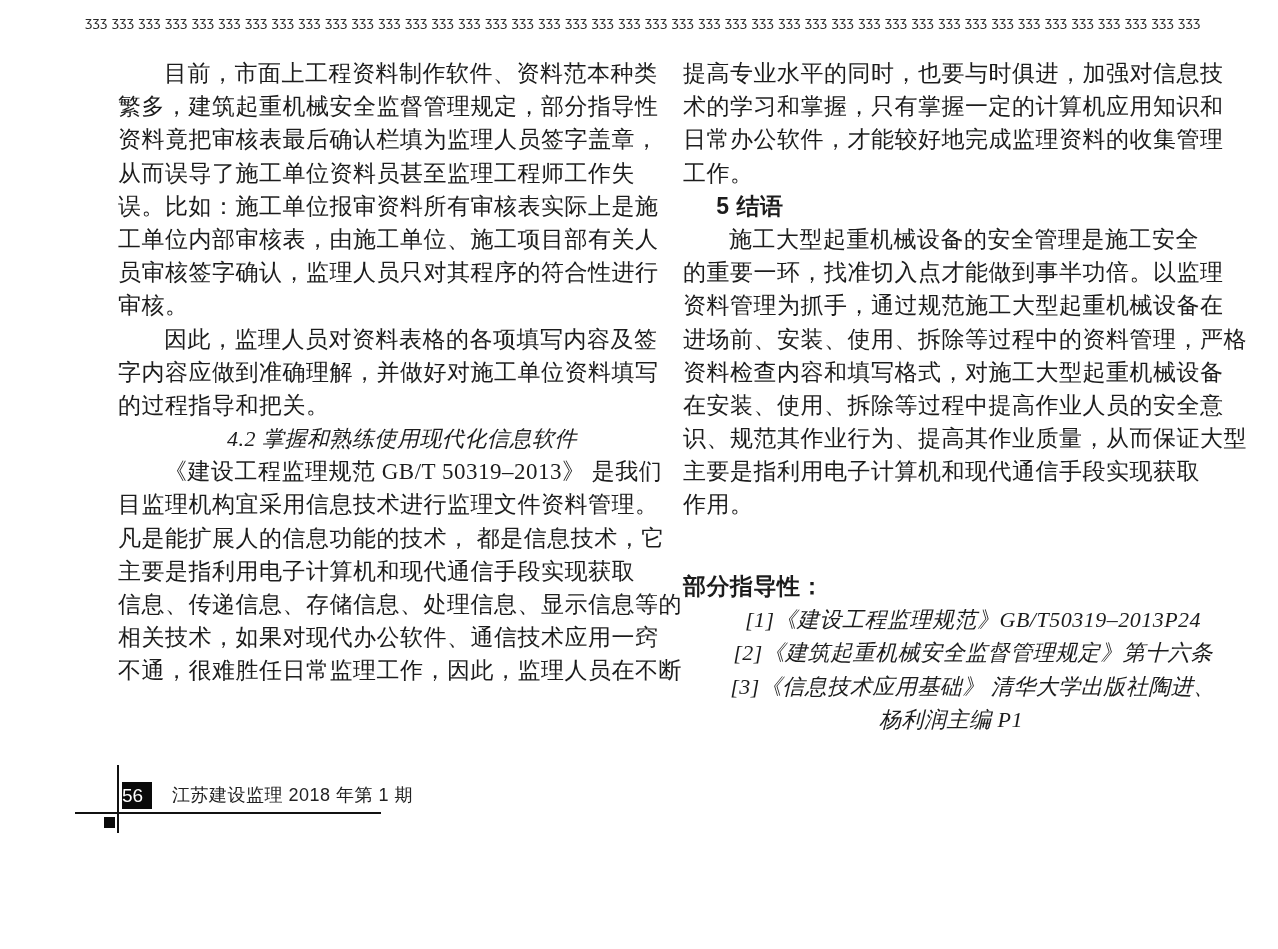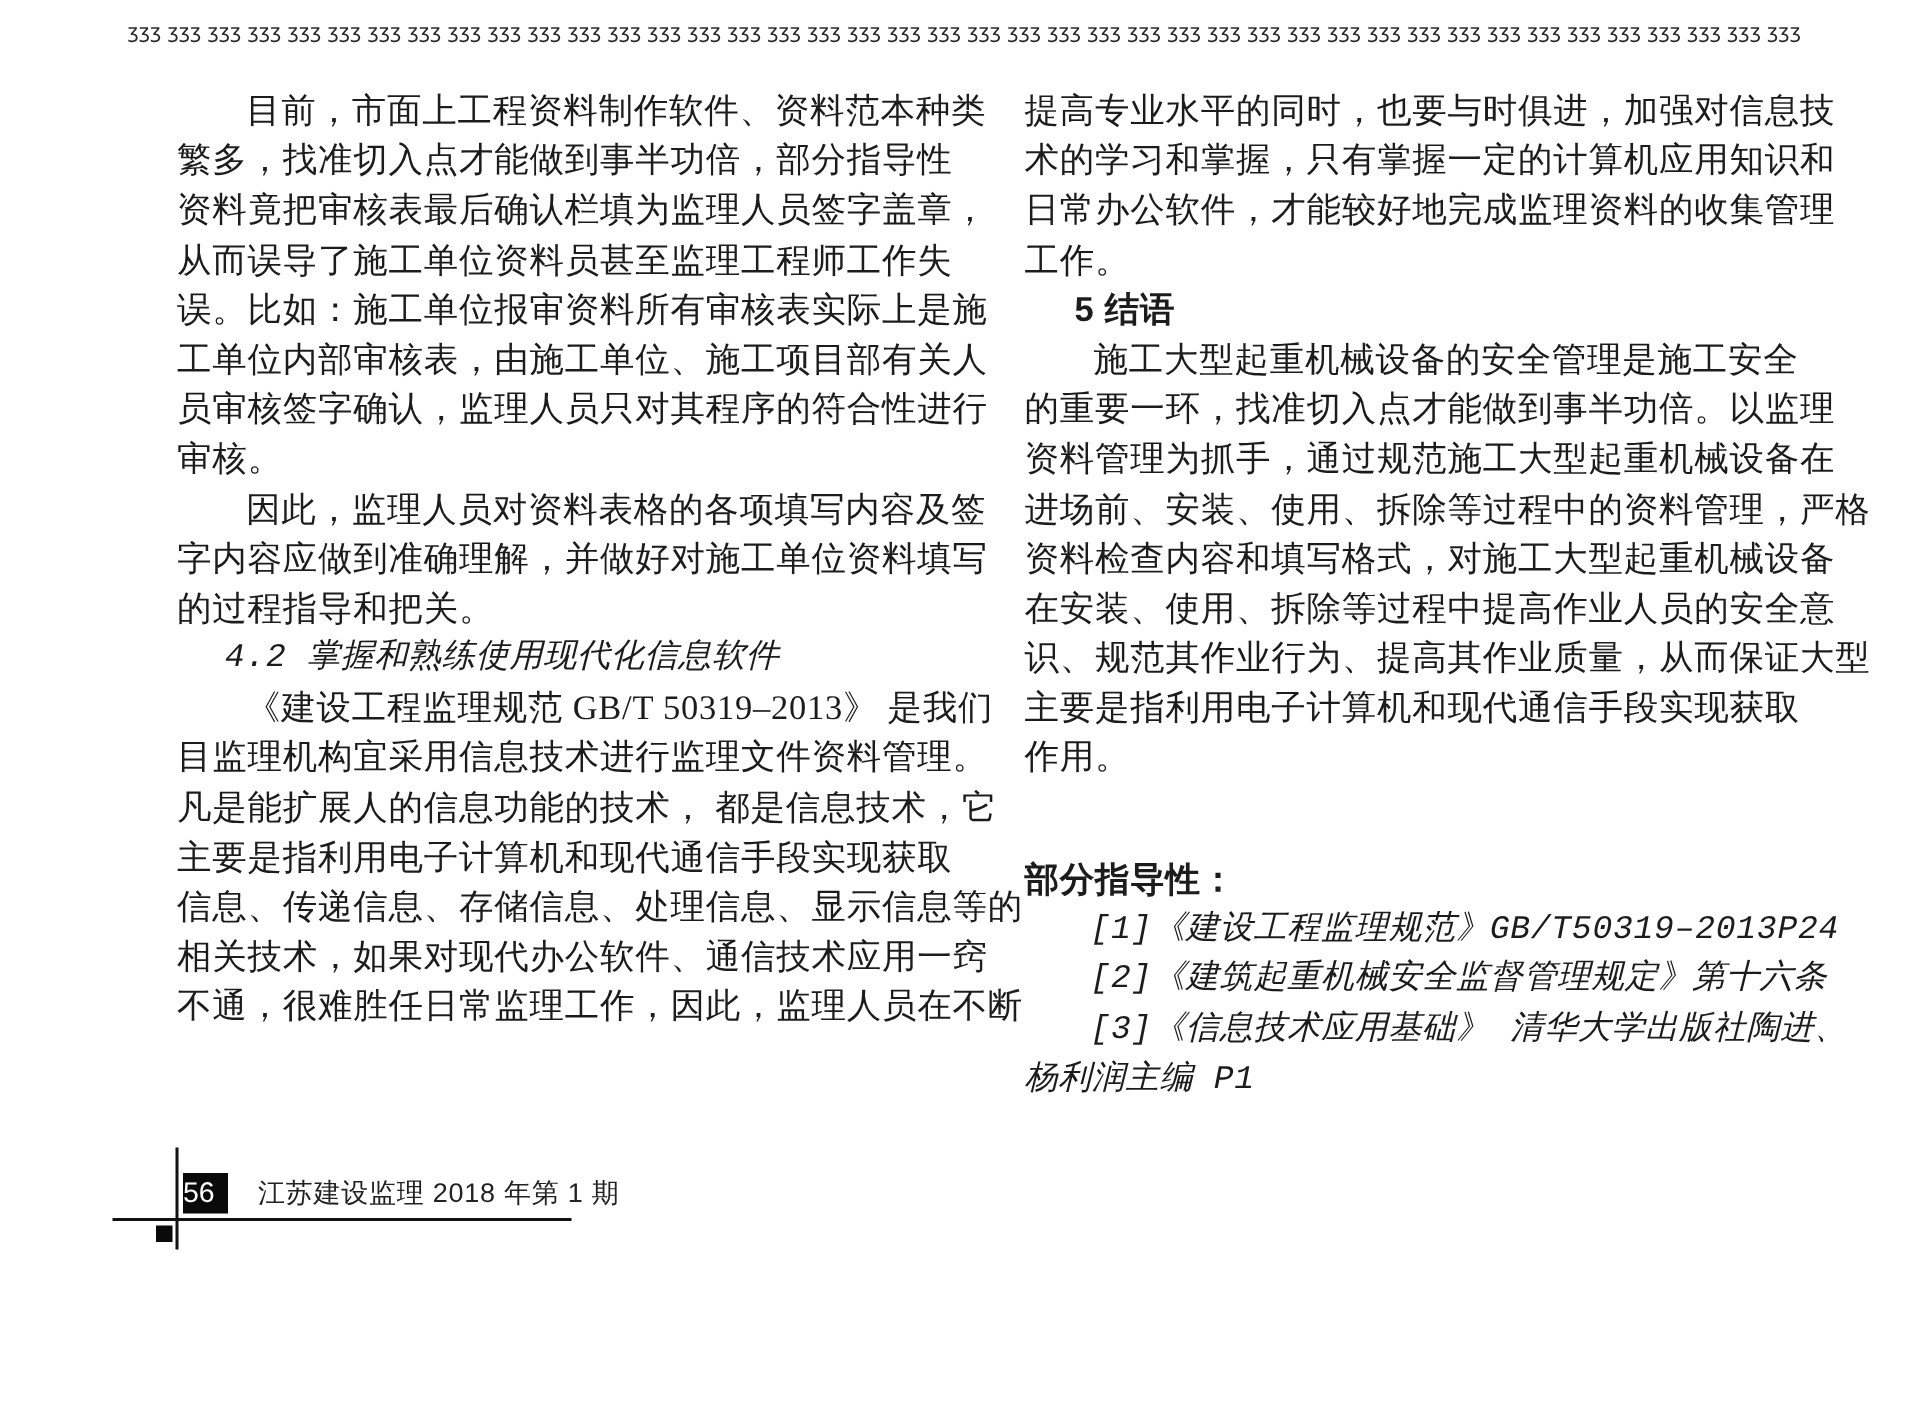--- a/index.html
+++ b/index.html
@@ -24,21 +24,22 @@
   .line {
     height:33.2px; line-height:33.2px;
     font-size:23px; white-space:nowrap;
     letter-spacing:0.5px;
   }
   .line.indent { text-indent:2em; }
   .line.indent-heading { text-indent:1.45em; }
   .line.kai {
     font-style:italic;
     font-size:22px;
-    font-family:Liberation Mono, monospace;
+    font-family:Liberation Serif, serif;
+    text-align:center;
   }
   .line.heading {
     font-weight:bold;
     font-family:"Liberation Sans","DejaVu Sans",sans-serif;
     font-size:23px;
   }
   
   .crop-vline {
     position:absolute; left:117px; top:765px; width:2px; height:68px; background:#111;
   }
@@ -63,21 +64,21 @@
 </style>
 </head>
 <body>
 
 <div class="page">
 
   <div class="ornament">ʒʒʒ ʒʒʒ ʒʒʒ ʒʒʒ ʒʒʒ ʒʒʒ ʒʒʒ ʒʒʒ ʒʒʒ ʒʒʒ ʒʒʒ ʒʒʒ ʒʒʒ ʒʒʒ ʒʒʒ ʒʒʒ ʒʒʒ ʒʒʒ ʒʒʒ ʒʒʒ ʒʒʒ ʒʒʒ ʒʒʒ ʒʒʒ ʒʒʒ ʒʒʒ ʒʒʒ ʒʒʒ ʒʒʒ ʒʒʒ ʒʒʒ ʒʒʒ ʒʒʒ ʒʒʒ ʒʒʒ ʒʒʒ ʒʒʒ ʒʒʒ ʒʒʒ ʒʒʒ ʒʒʒ ʒʒʒ ʒʒʒ ʒʒʒ</div>
 
   <div class="col left">
       <div class="line body indent">目前，市面上工程资料制作软件、资料范本种类</div>
-      <div class="line body">繁多，找准切入点才能做到事半功倍，部分指导性</div>
+      <div class="line body">繁多，建筑起重机械安全监督管理规定，部分指导性</div>
       <div class="line body">资料竟把审核表最后确认栏填为监理人员签字盖章，</div>
       <div class="line body">从而误导了施工单位资料员甚至监理工程师工作失</div>
       <div class="line body">误。比如：施工单位报审资料所有审核表实际上是施</div>
       <div class="line body">工单位内部审核表，由施工单位、施工项目部有关人</div>
       <div class="line body">员审核签字确认，监理人员只对其程序的符合性进行</div>
       <div class="line body">审核。</div>
       <div class="line body indent">因此，监理人员对资料表格的各项填写内容及签</div>
       <div class="line body">字内容应做到准确理解，并做好对施工单位资料填写</div>
       <div class="line body">的过程指导和把关。</div>
       <div class="line kai indent-heading">4.2 掌握和熟练使用现代化信息软件</div>

